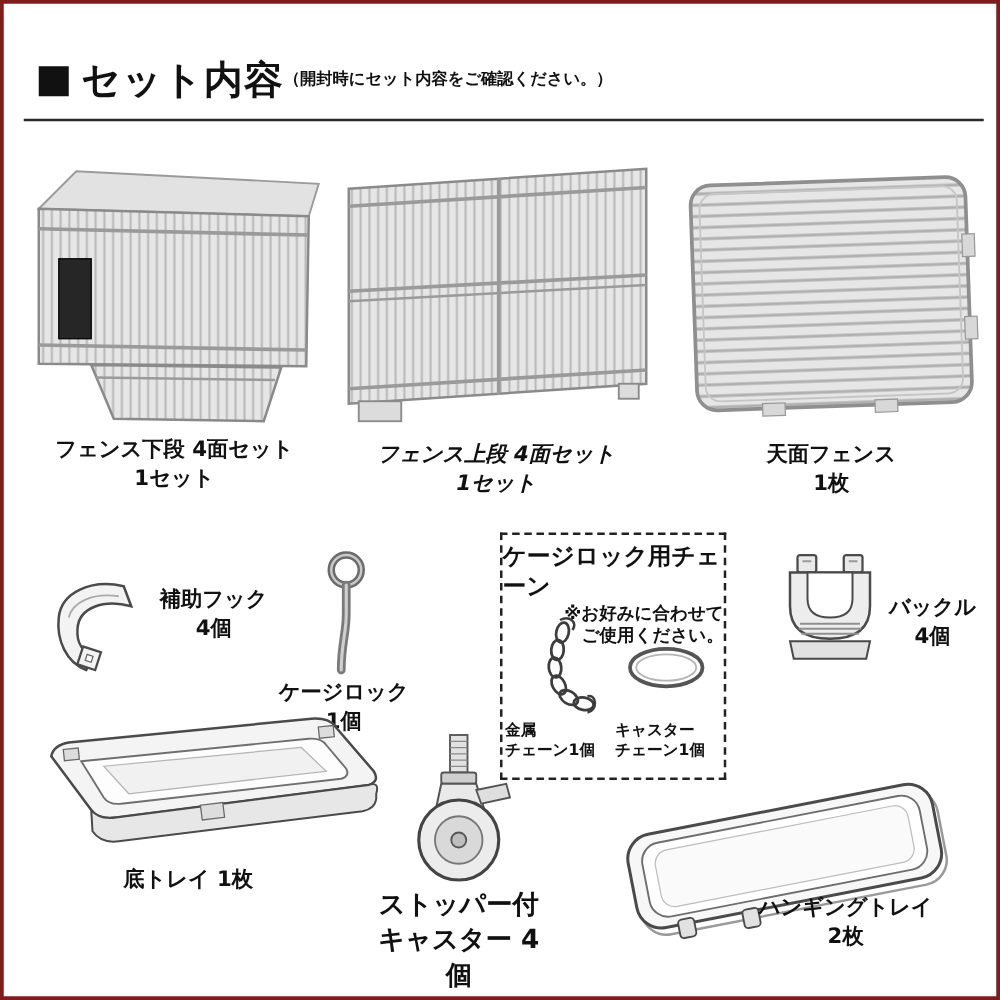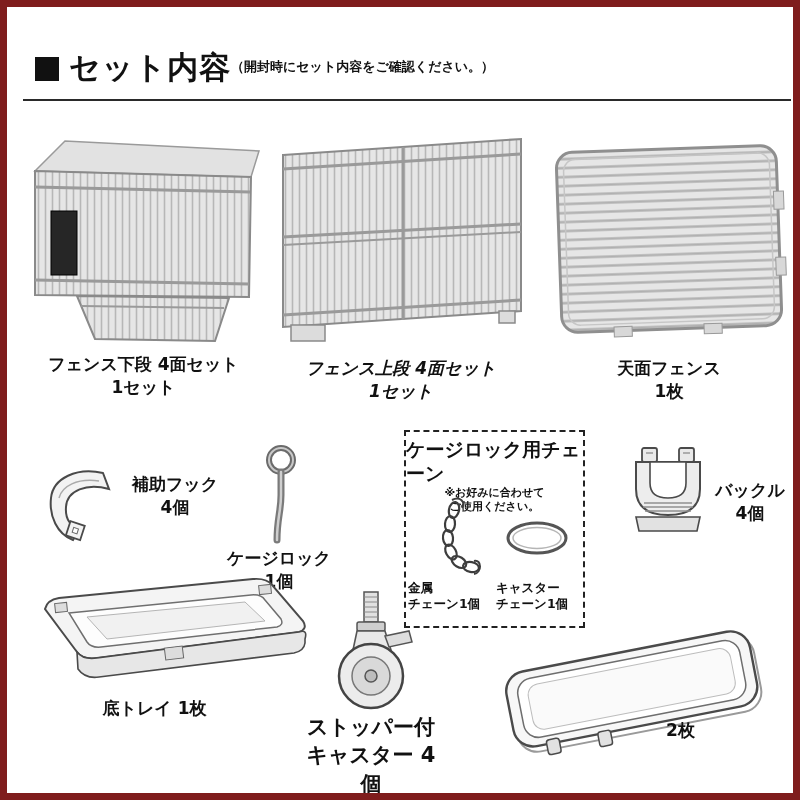--- a/index.html
+++ b/index.html
@@ -1,31 +1,31 @@
 <!DOCTYPE html>
 <html><head>
 <meta charset="utf-8">
 <style>
   * { margin:0; padding:0; box-sizing:border-box; }
   html,body { background:#fff; }
   .page {
     position:relative; width:800px; height:800px; background:#fff;
     font-family:"DejaVu Sans","Liberation Sans",sans-serif; color:#111;
-    overflow:hidden; border:7px solid #7f1d1d;
+    overflow:hidden; border:3px solid #7f1d1d;
   }
   .abs { position:absolute; }
   .bullet { width:24px; height:24px; background:#111; }
   .header-title { font-size:31px; font-weight:bold; letter-spacing:1px; white-space:nowrap; }
   .header-sub { font-size:13px; font-weight:bold; white-space:nowrap; }
   .rule { height:2px; background:#2a2a2a; }
   .cap { font-weight:bold; font-size:17px; text-align:center; line-height:1.35; }
   .cap-sm { font-size:21px; }
   .chainbox { border:2px dashed #222; background:#fff; }
   .chainbox .t  { font-size:19px; font-weight:bold; text-align:left; padding-top:6px; line-height:1.25; }
-  .chainbox .n  { font-size:11px; font-weight:bold; text-align:center; line-height:1.3; }
+  .chainbox .n  { font-size:14px; font-weight:bold; text-align:right; line-height:1.3; }
   .chainlabel { font-size:12.5px; font-weight:bold; line-height:1.3; }
   svg { display:block; }
 </style>
 </head>
 <body>
 
 <div class="page">
 
   <svg width="0" height="0" style="position:absolute" aria-hidden="true">
     <defs>
@@ -196,16 +196,17 @@
     <g transform="rotate(-11 138 86)">
       <rect x="17" y="58" width="248" height="76" rx="20" fill="none" stroke="#9a9a9a" stroke-width="2"></rect>
       <rect x="14" y="52" width="248" height="76" rx="20" fill="#f7f7f7" stroke="#4a4a4a" stroke-width="2.4"></rect>
       <rect x="25" y="60" width="226" height="60" rx="15" fill="#fff" stroke="#6e6e6e" stroke-width="1.5"></rect>
       <rect x="35" y="67" width="206" height="46" rx="11" fill="#fafafa" stroke="#bdbdbd" stroke-width="1"></rect>
       <rect x="44" y="124" width="13" height="15" rx="3" fill="#e2e2e2" stroke="#4a4a4a" stroke-width="1.5"></rect>
       <rect x="96" y="126" width="13" height="15" rx="3" fill="#e2e2e2" stroke="#4a4a4a" stroke-width="1.5"></rect>
     </g>
   </svg>
   <div class="abs cap" style="left:576px; top:712px; width:195px;">
+    <div>ハンギングトレイ</div>
     <div>2枚</div>
   </div>
 
 </div>
 
 </body></html>

